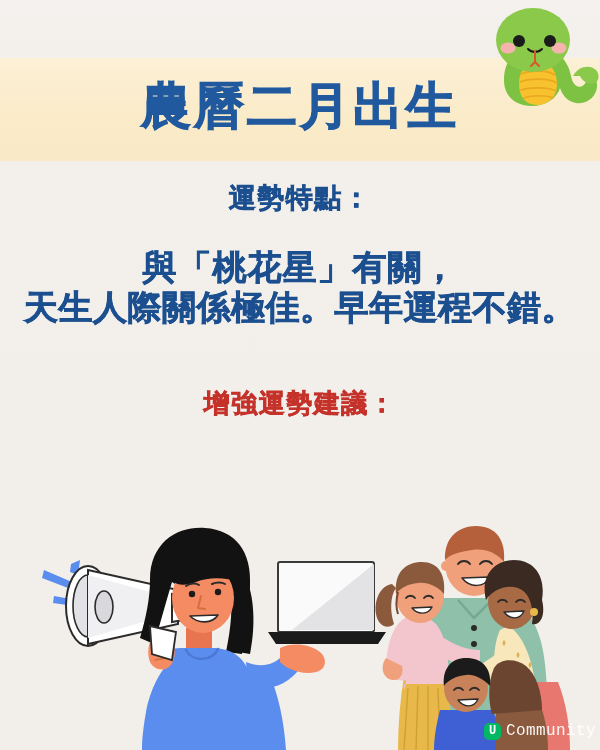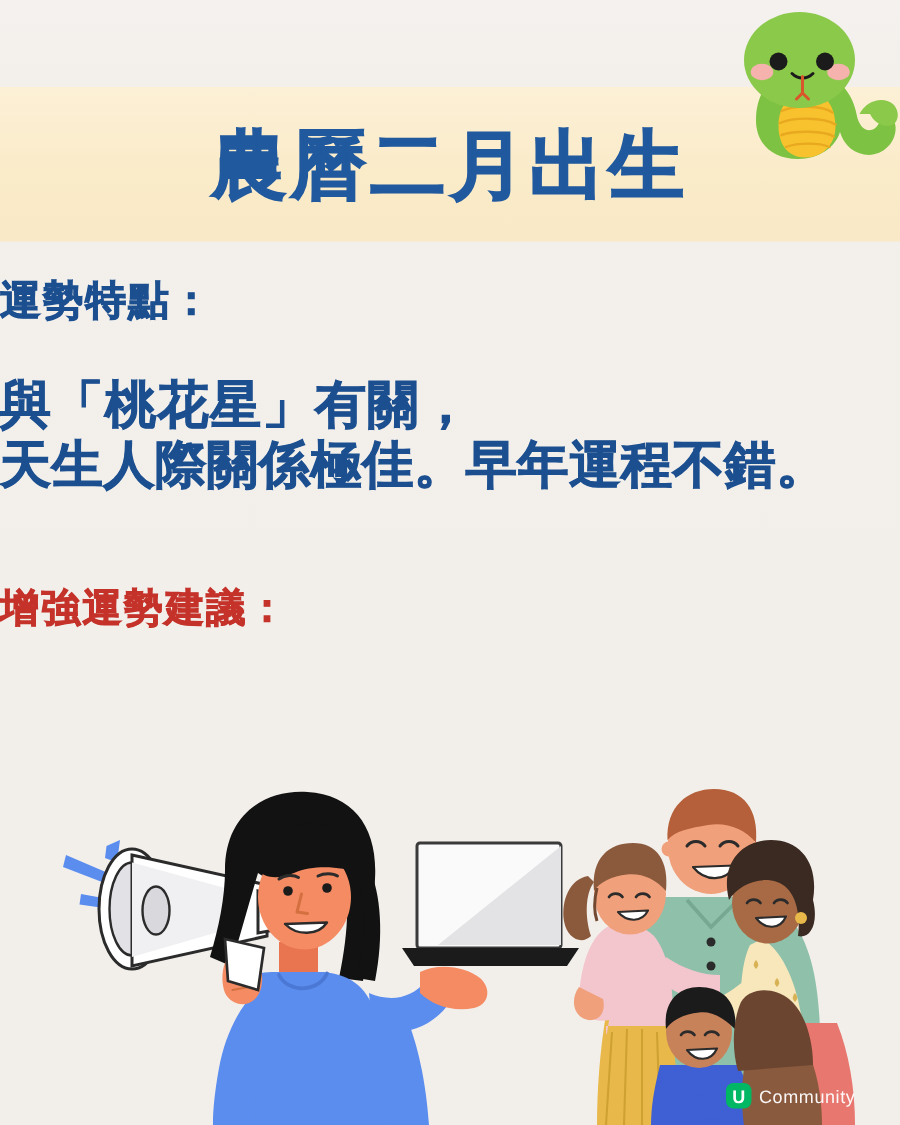--- a/index.html
+++ b/index.html
@@ -10,20 +10,21 @@
     overflow: hidden;
     position: relative;
   }
 
   #poster {
     position: relative;
     width: 600px;
     height: 750px;
     background: linear-gradient(180deg,#f4f1ee 0%,#f3f0ec 7%,#f2efeb 100%);
     overflow: hidden;
+    font-family: Liberation Mono, monospace;
   }
 
   
   .title-band {
     position: absolute;
     left: 0; top: 58px;
     width: 600px; height: 103px;
     background: linear-gradient(180deg,#fcf0d6 0%,#faebc9 55%,#f9e9c6 100%);
   }
   .title-text {
@@ -37,21 +38,21 @@
     letter-spacing: 3px;
     color: #20599e;
     -webkit-text-stroke: 1.2px #20599e;
     white-space: nowrap;
   }
 
   
   .snake { position:absolute; left:470px; top:2px; width:130px; height:120px; }
 
   
-  .blk { position:absolute; width:600px; white-space:nowrap; }
+  .blk { position:absolute; width:600px; text-align:center; white-space:nowrap; }
 
   .head-blue {
     top:180px;
     font-size:27px; line-height:40px; font-weight:700;
     color:#1c4f8f; letter-spacing:1.5px;
     -webkit-text-stroke:0.7px #1c4f8f;
   }
   .body-blue {
     top:250px;
     font-size:34px; line-height:40px; font-weight:700;
@@ -89,21 +90,21 @@
     position:absolute; left:484px; top:722px;
     display:flex; align-items:center; gap:5px;
   }
   .wm-badge {
     width:17px; height:17px; border-radius:5px; background:#00b763;
     color:#ffffff; font-size:12px; font-weight:700;
     display:flex; align-items:center; justify-content:center;
     line-height:1;
   }
   .wm-text {
-    color:#ffffff; font-size:12px; letter-spacing:0.4px;
+    color:#ffffff; font-size:16px; letter-spacing:0.4px;
     opacity:0.95; font-weight:400;
   }
 </style>
 </head>
 <body>
 
 <div id="poster">
 
   <div class="title-band"></div>
   <div class="title-text">農曆二月出生</div>

